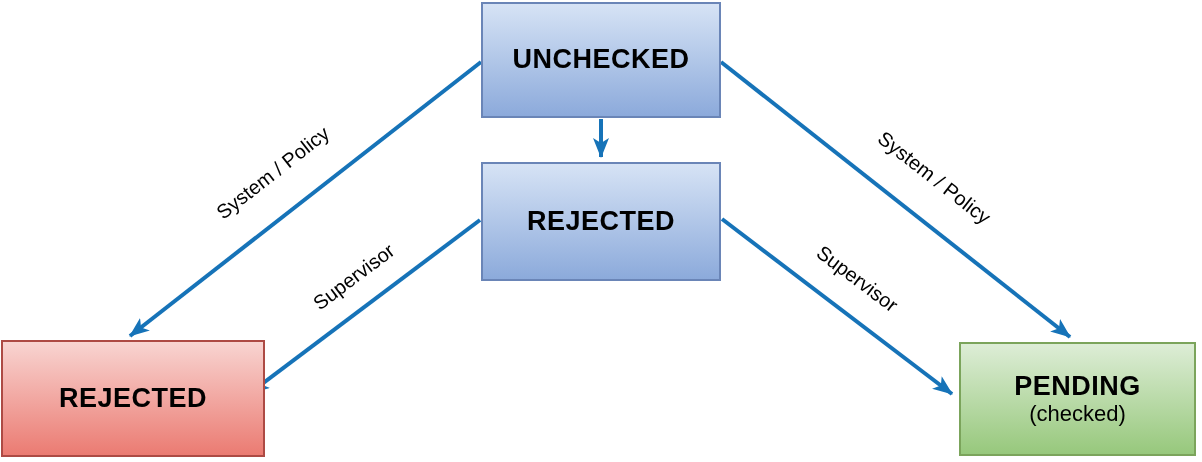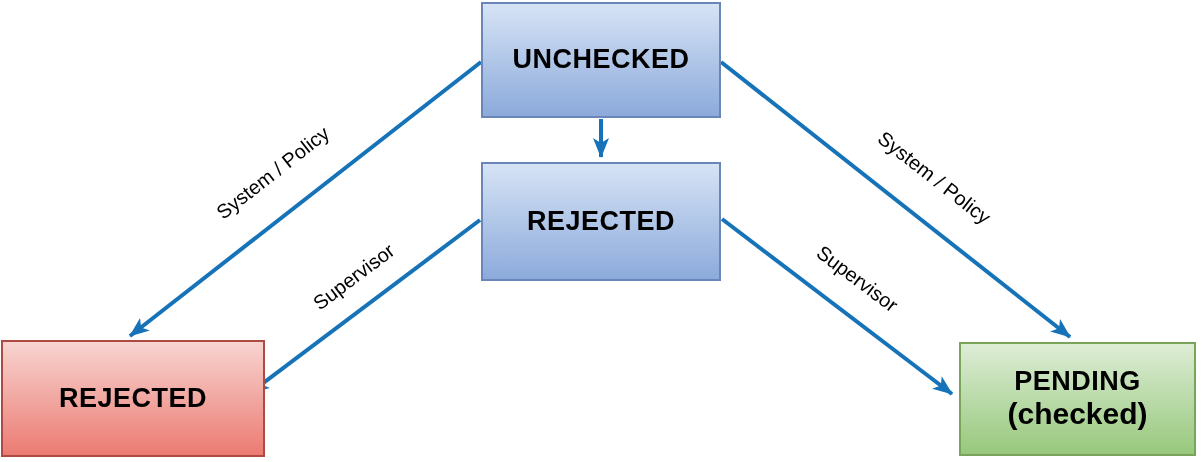--- a/index.html
+++ b/index.html
@@ -40,22 +40,22 @@
     z-index: 2;
     color: #000000;
   }
   .node-label {
     font-size: 27px;
     font-weight: bold;
     letter-spacing: 0.5px;
     line-height: 1.1;
   }
   .node-sublabel {
-    font-size: 30px;
-    font-weight: bold;
+    font-size: 22px;
+    font-weight: normal;
     line-height: 1.15;
   }
   .node.blue {
     background: linear-gradient(to bottom, var(--blue-top, #d6e3f5), var(--blue-bottom, #8caadb));
     border-color: var(--blue-border, #6a85b7);
   }
   .node.red {
     background: linear-gradient(to bottom, var(--red-top, #f8d4d1), var(--red-bottom, #eb7b72));
     border-color: var(--red-border, #ad4a44);
   }

